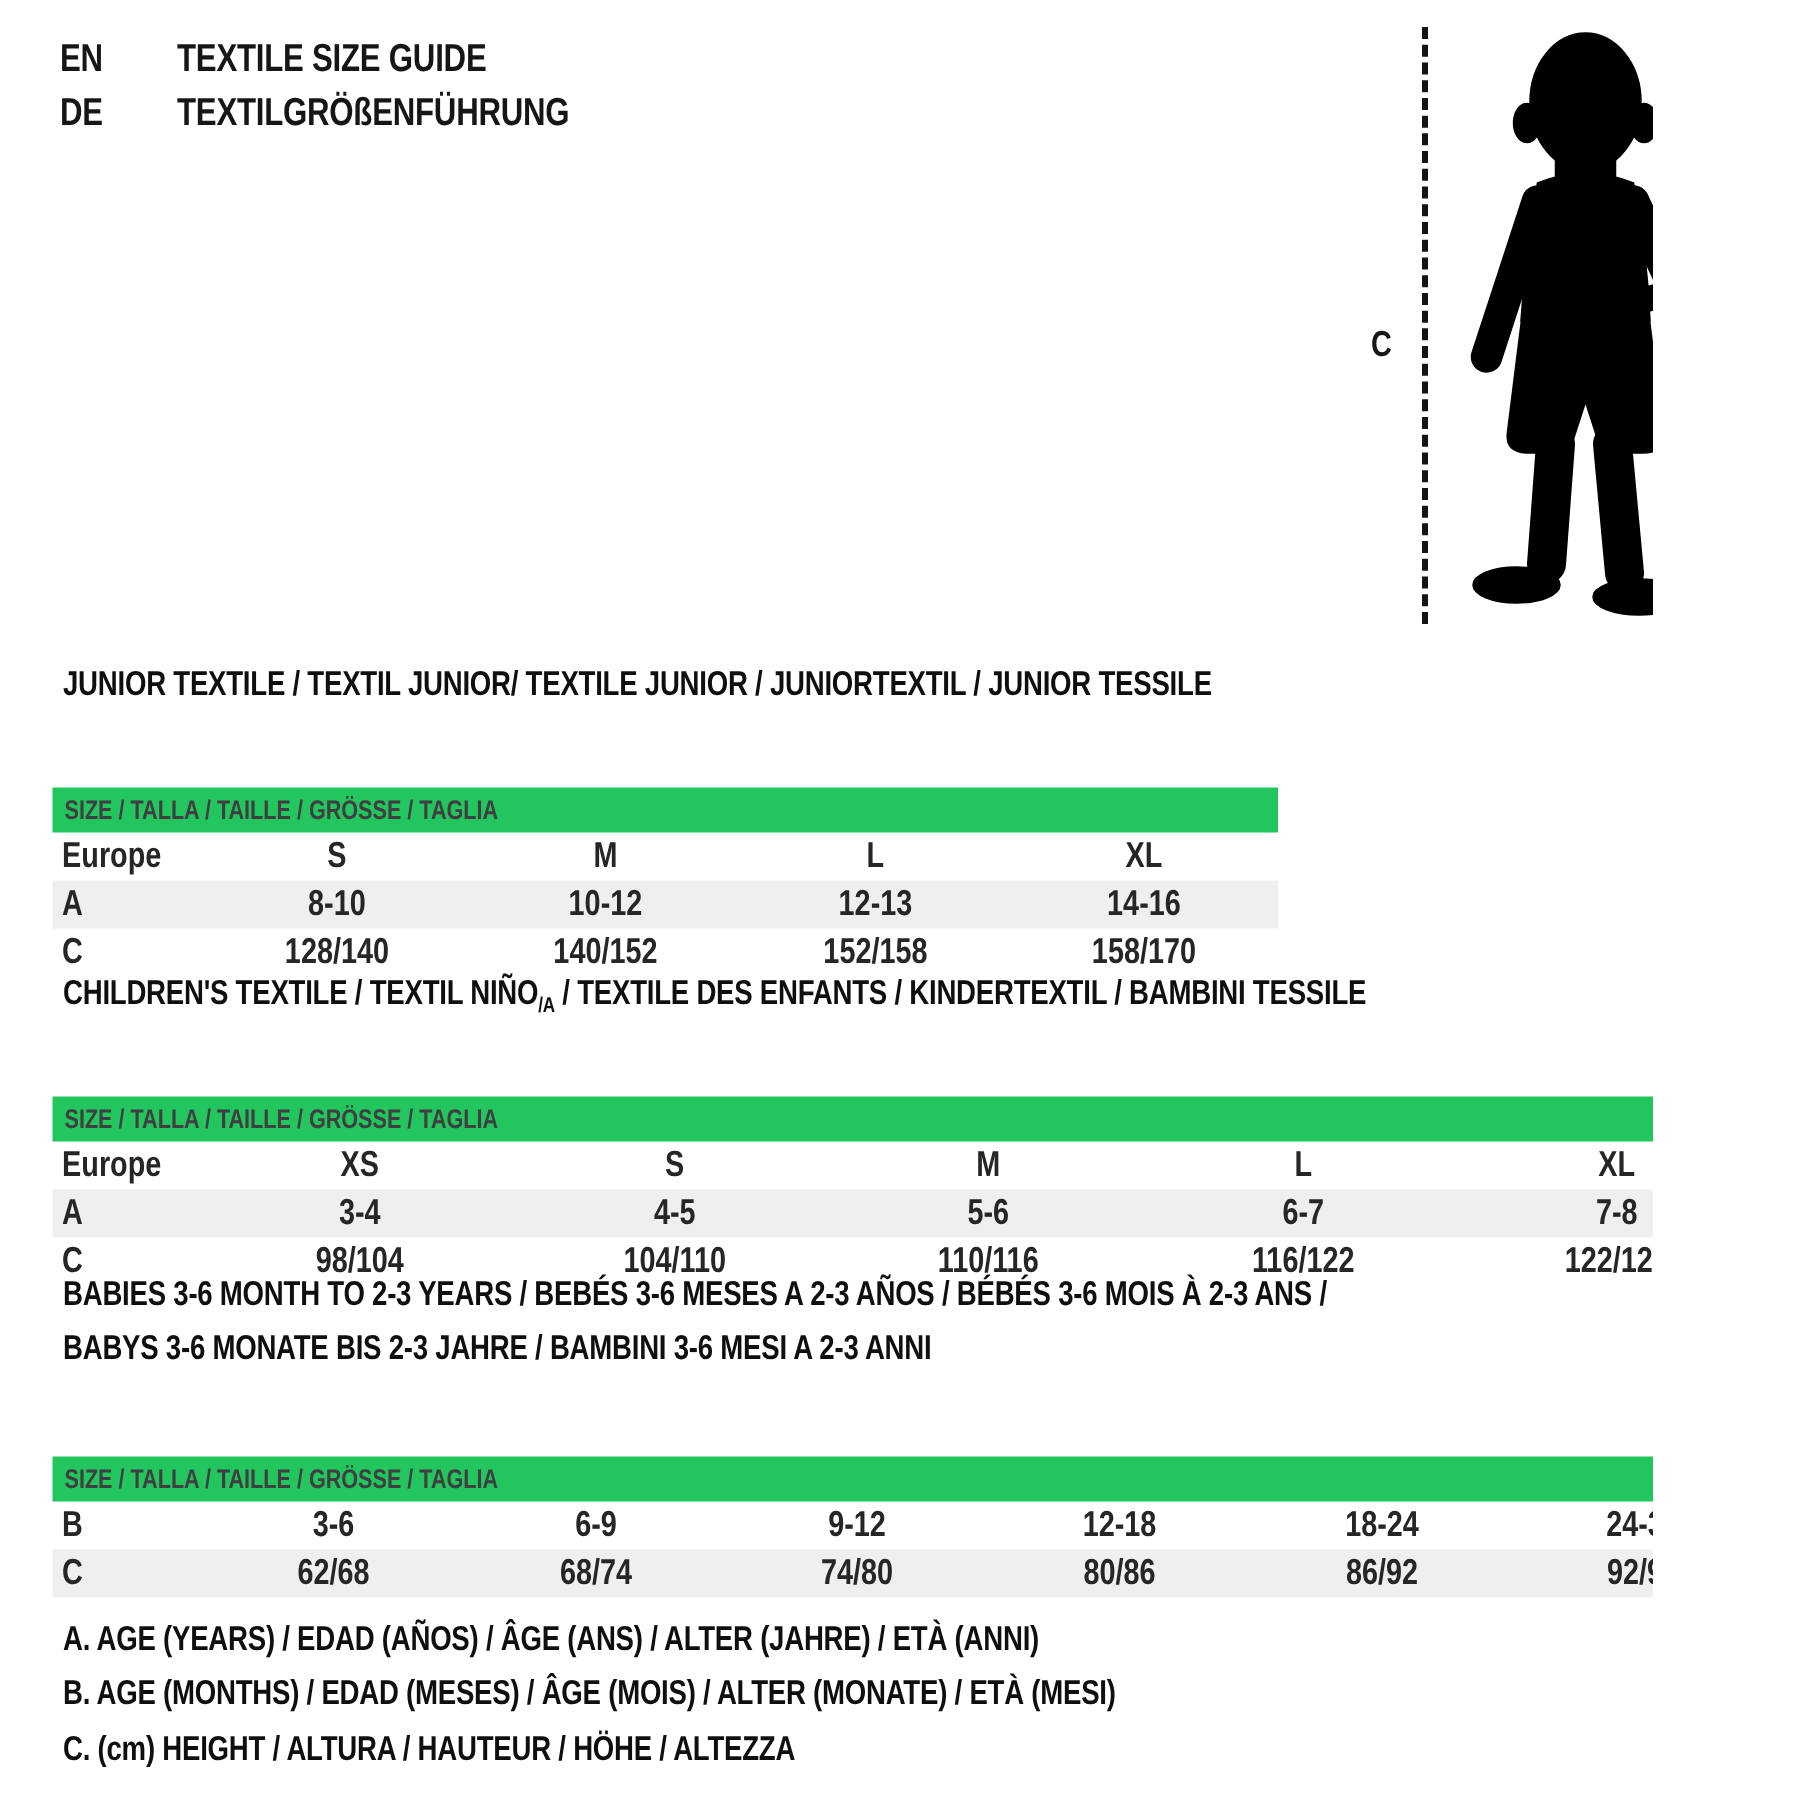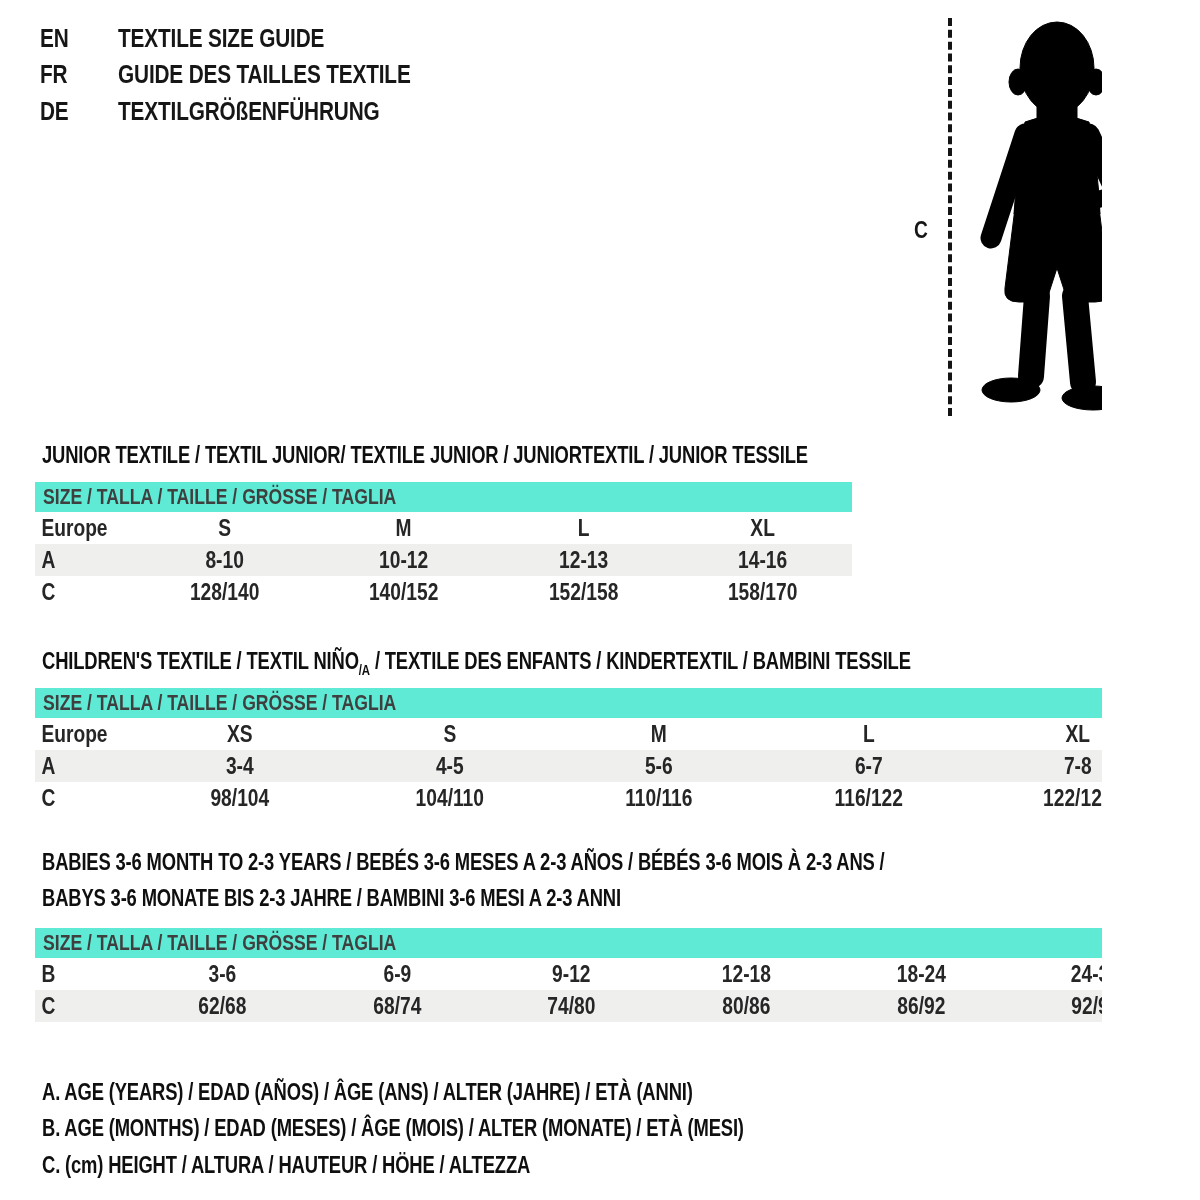--- a/index.html
+++ b/index.html
@@ -24,22 +24,22 @@
   
   .sec-title{
     position:absolute;left:42px;font-size:23px;line-height:36px;letter-spacing:-0.2px;
     transform:scaleX(0.8);transform-origin:0 50%;white-space:nowrap;color:#0f0f0f;
   }
   .sub{font-size:0.62em;vertical-align:sub;}
 
   
   .stable{position:absolute;left:35px;}
   .size-bar{
-    height:30px;background:#5eead4;display:flex;align-items:center;
-    padding-left:8px;color:#3f3f3f;font-size:22px;
+    height:30px;background:#22c55e;display:flex;align-items:center;
+    padding-left:8px;color:#3f3f3f;font-size:18px;margin-top:43px;
   }
   .trow{display:flex;height:32px;align-items:center;font-size:24px;color:#262626;}
   .trow.shaded{background:#efefee;}
   .tlabel{
     flex:0 0 92px;width:92px;padding-left:8px;text-align:left;
     transform:scaleX(0.8);transform-origin:0 50%;white-space:nowrap;
   }
   .tcell{flex:1;text-align:center;transform:scaleX(0.8);transform-origin:50% 50%;white-space:nowrap;}
 
   
@@ -51,24 +51,20 @@
 </style>
 </head>
 <body>
 
 <div class="sheet">
 
   <div class="lang-block">
     <div class="lang-row">
       <span class="lang-code"><span class="cx">EN</span></span>
       <span class="cx">TEXTILE SIZE GUIDE</span>
-    </div>
-    <div class="lang-row">
-      <span class="lang-code"><span class="cx">FR</span></span>
-      <span class="cx">GUIDE DES TAILLES TEXTILE</span>
     </div>
     <div class="lang-row">
       <span class="lang-code"><span class="cx">DE</span></span>
       <span class="cx">TEXTILGRÖßENFÜHRUNG</span>
     </div>
   </div>
 
   <div class="measure-line"></div>
   <div class="measure-label"><span class="cx">C</span></div>
 

